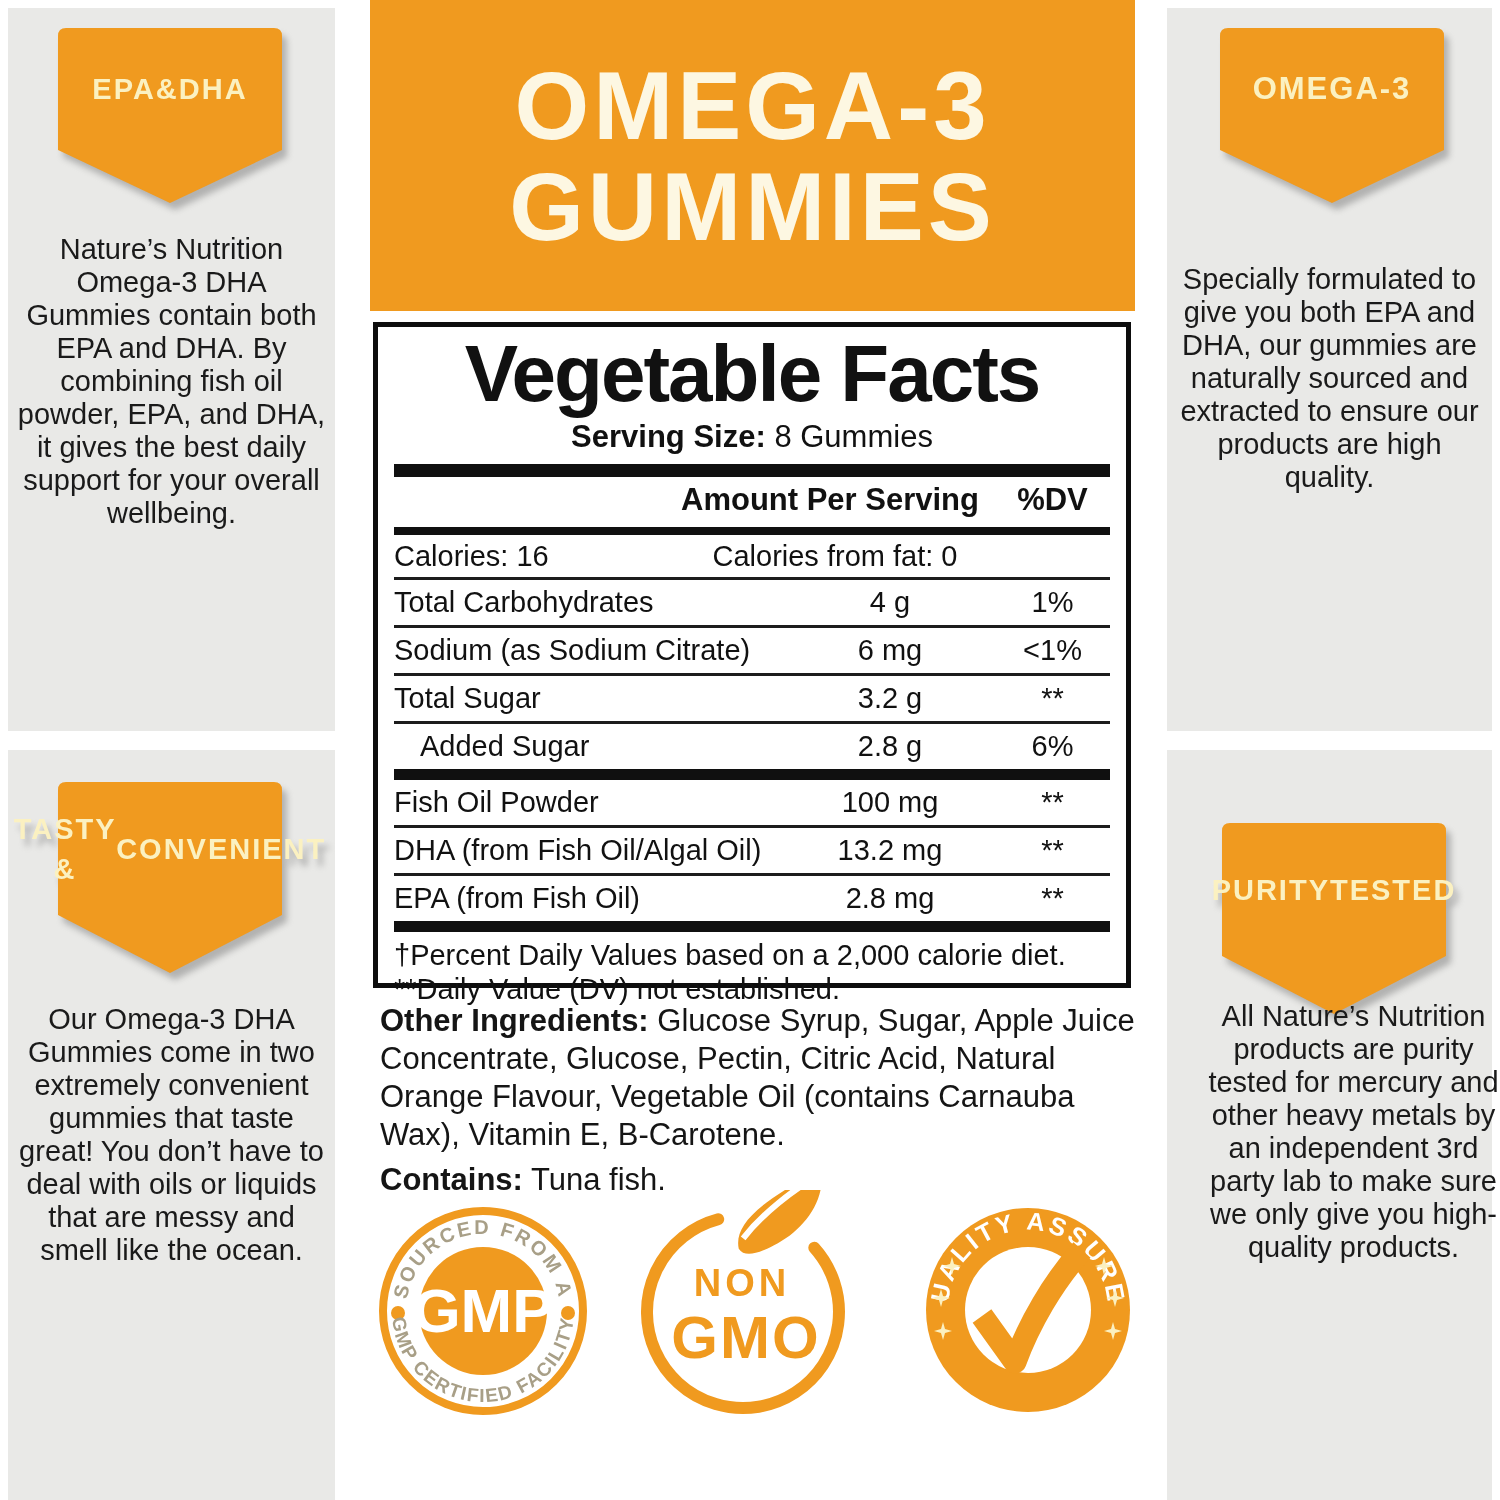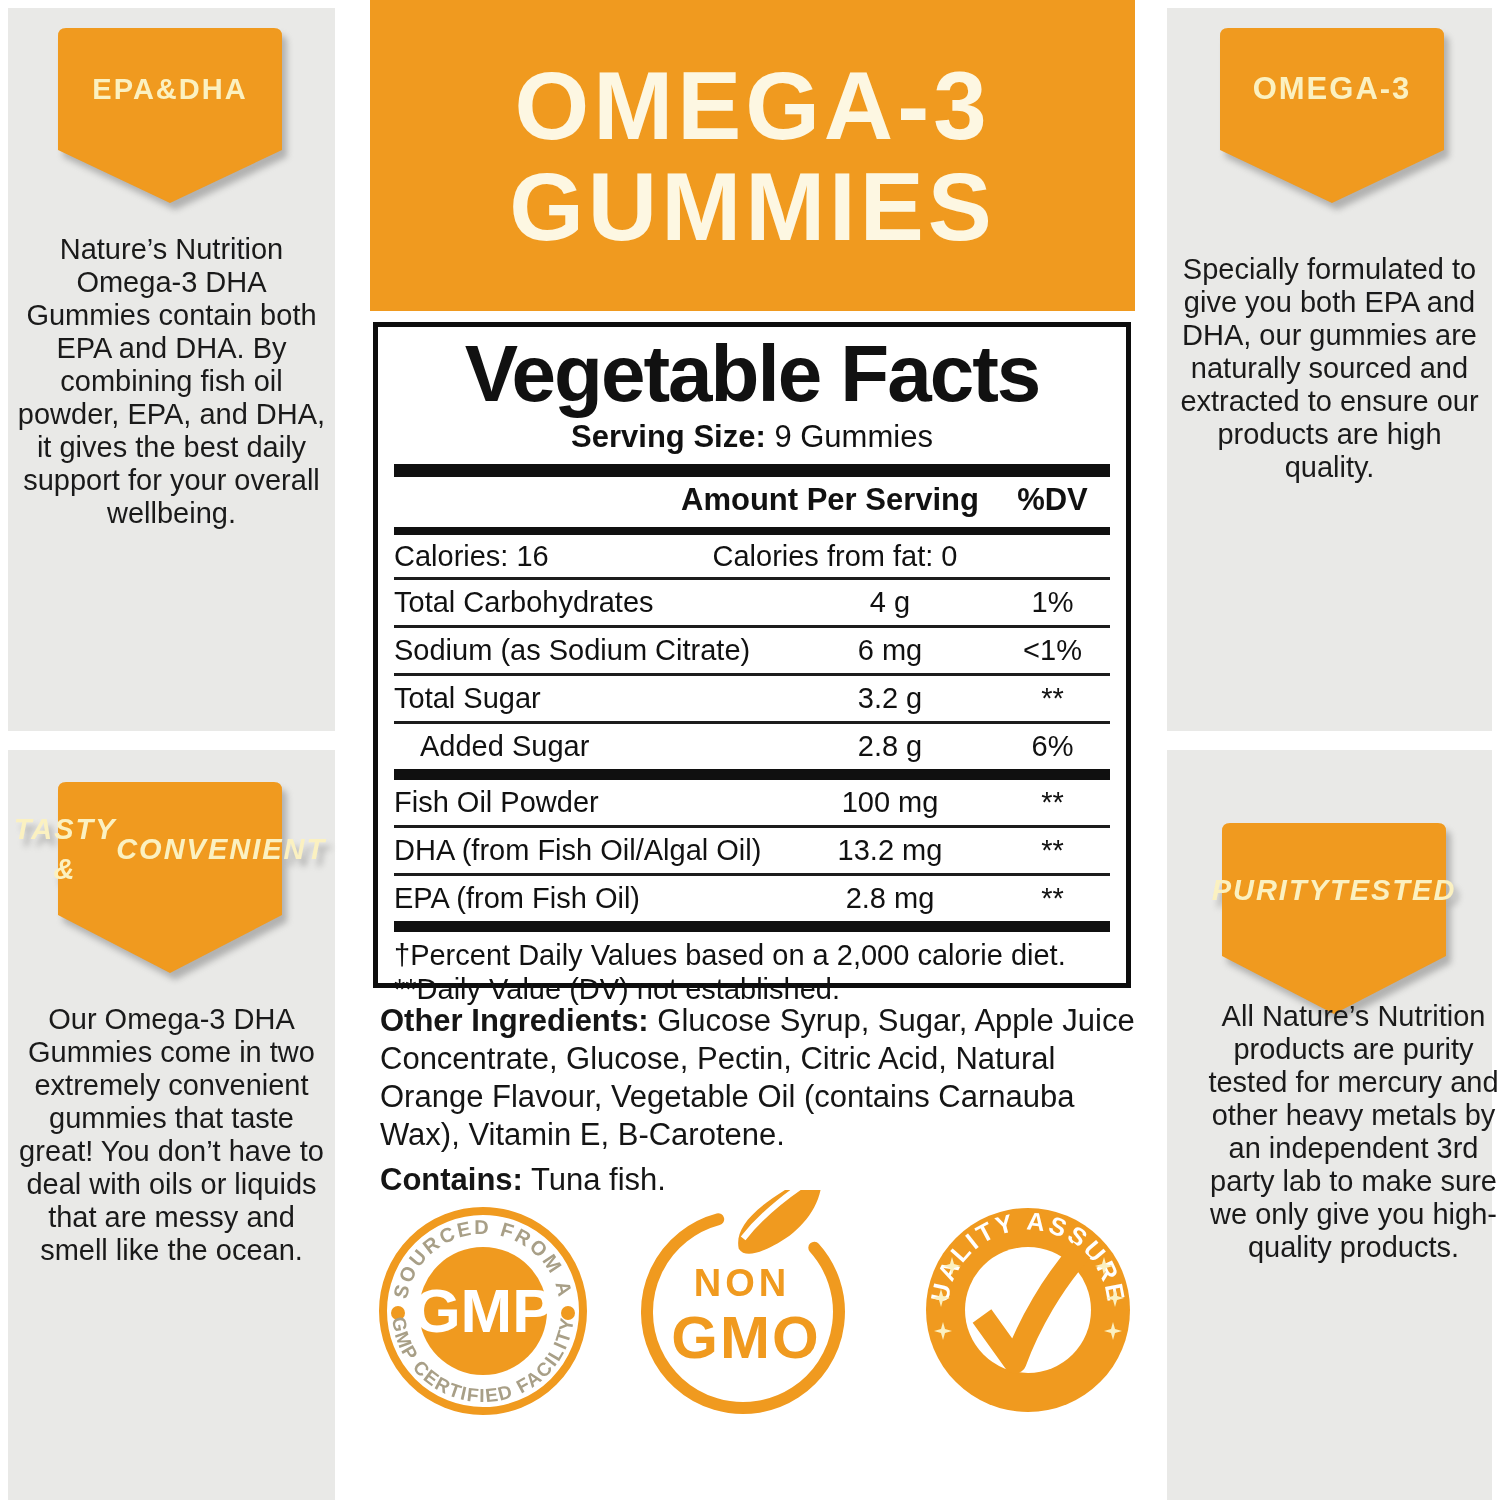--- a/index.html
+++ b/index.html
@@ -6,21 +6,21 @@
   body{width:1500px;height:1500px;position:relative;font-family:"Liberation Sans",sans-serif;color:#111;}
   
   .gray-panel{position:absolute;background:#e9e9e7;}
   
   .ribbon{position:absolute;width:224px;filter:drop-shadow(5px 7px 3px rgba(110,110,110,0.45));}
   .ribbon svg{display:block;}
   .ribbon .rtext{position:absolute;left:0;top:0;width:224px;display:flex;flex-direction:row;align-items:center;justify-content:center;
     color:#fbf1c1;font-weight:bold;letter-spacing:2px;text-align:center;}
   .r3 .rtext{height:122px;font-size:29px;line-height:34px;}
   .r1 .rtext{height:122px;font-size:31px;line-height:34px;}
-  .r2 .rtext{height:133px;font-size:29px;line-height:40px;font-style:italic;}
+  .r2 .rtext{height:133px;font-size:29px;line-height:40px;}
   
   .side-par{position:absolute;width:315px;font-size:29px;line-height:33px;text-align:center;color:#1a1a1a;}
   
   #product-header{position:absolute;left:370px;top:0;width:765px;height:311px;background:#f09a1f;
     display:flex;flex-direction:column;align-items:center;justify-content:center;}
   #product-header div{color:#fdf7e2;font-weight:bold;font-size:96px;line-height:101px;letter-spacing:4px;}
   
   #facts-panel{position:absolute;left:373px;top:322px;width:758px;height:666px;background:#fff;
     border:5px solid #0d0d0d;box-sizing:border-box;padding:6px 16px 0 16px;}
   #facts-title{font-size:80px;font-weight:bold;letter-spacing:-2px;text-align:center;line-height:82px;white-space:nowrap;}
@@ -86,33 +86,33 @@
   <svg width="224" height="192" viewBox="0 0 224 192">
     <path d="M8 0 H216 Q224 0 224 8 V133 L112 191 L0 133 V8 Q0 0 8 0 Z" fill="#f09a1f"></path>
   </svg>
   <div class="rtext">
     <div>PURITY</div>
     <div>TESTED</div>
   </div>
 </div>
 
 <div class="side-par" style="left:14px;top:233px">Nature’s Nutrition Omega-3 DHA Gummies contain both EPA and DHA. By combining fish oil powder, EPA, and DHA, it gives the best daily support for your overall wellbeing.</div>
-<div class="side-par" style="left:1172px;top:253px">Specially formulated to give you both EPA and DHA, our gummies are naturally sourced and extracted to ensure our products are high quality.</div>
+<div class="side-par" style="left:1172px;top:263px">Specially formulated to give you both EPA and DHA, our gummies are naturally sourced and extracted to ensure our products are high quality.</div>
 <div class="side-par" style="left:14px;top:1003px">Our Omega-3 DHA Gummies come in two extremely convenient gummies that taste great! You don’t have to deal with oils or liquids that are messy and smell like the ocean.</div>
 <div class="side-par" style="left:1196px;top:1000px">All Nature’s Nutrition products are purity tested for mercury and other heavy metals by an independent 3rd party lab to make sure we only give you high-quality products.</div>
 
 <div id="product-header">
   <div>OMEGA-3</div>
   <div>GUMMIES</div>
 </div>
 
 <div id="facts-panel">
   <div id="facts-title">Vegetable Facts</div>
   <div id="serving-line">
-    <b>Serving Size:</b><span> 9 Gummies</span>
+    <b>Serving Size:</b><span> 8 Gummies</span>
   </div>
   <div class="bar"></div>
   <div class="frow">
     <span class="c1"></span>
     <span class="c2 hdr" style="width:330px">Amount Per Serving</span>
     <span class="c3 hdr">%DV</span>
   </div>
   <div class="bar2"></div>
   <div class="frow" style="height:42px">
     <span class="c1">Calories: 16</span>

